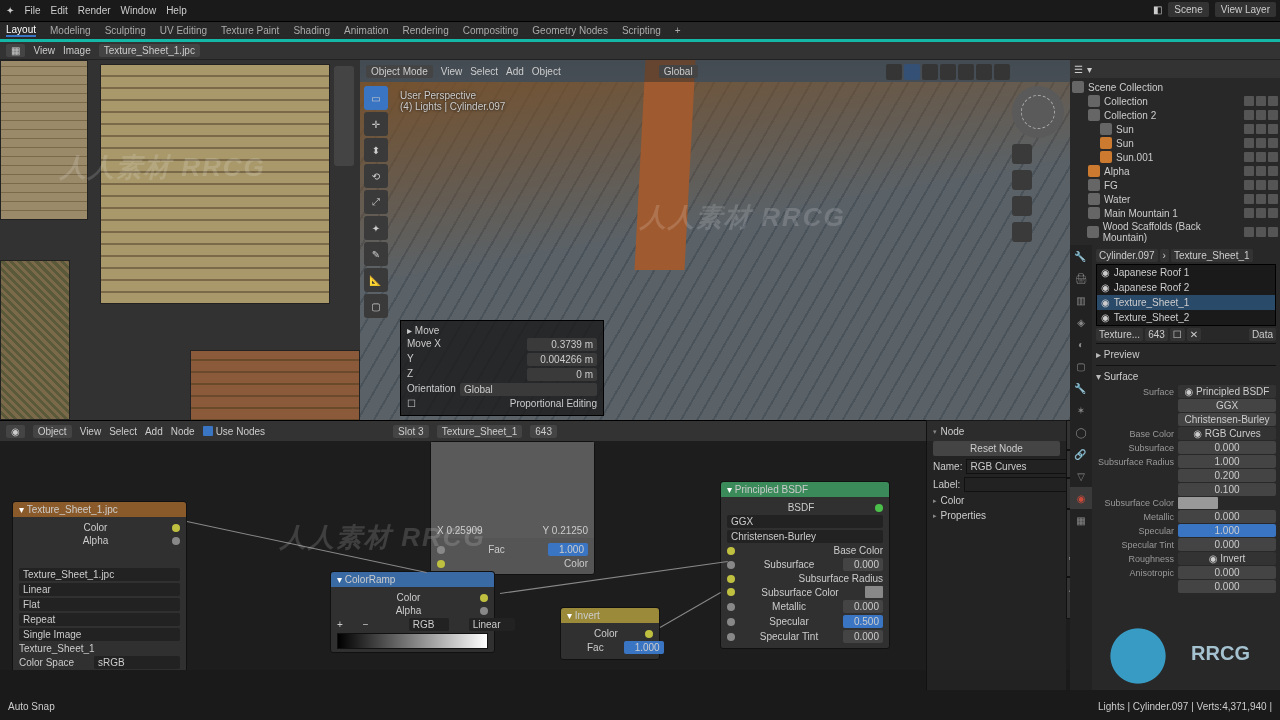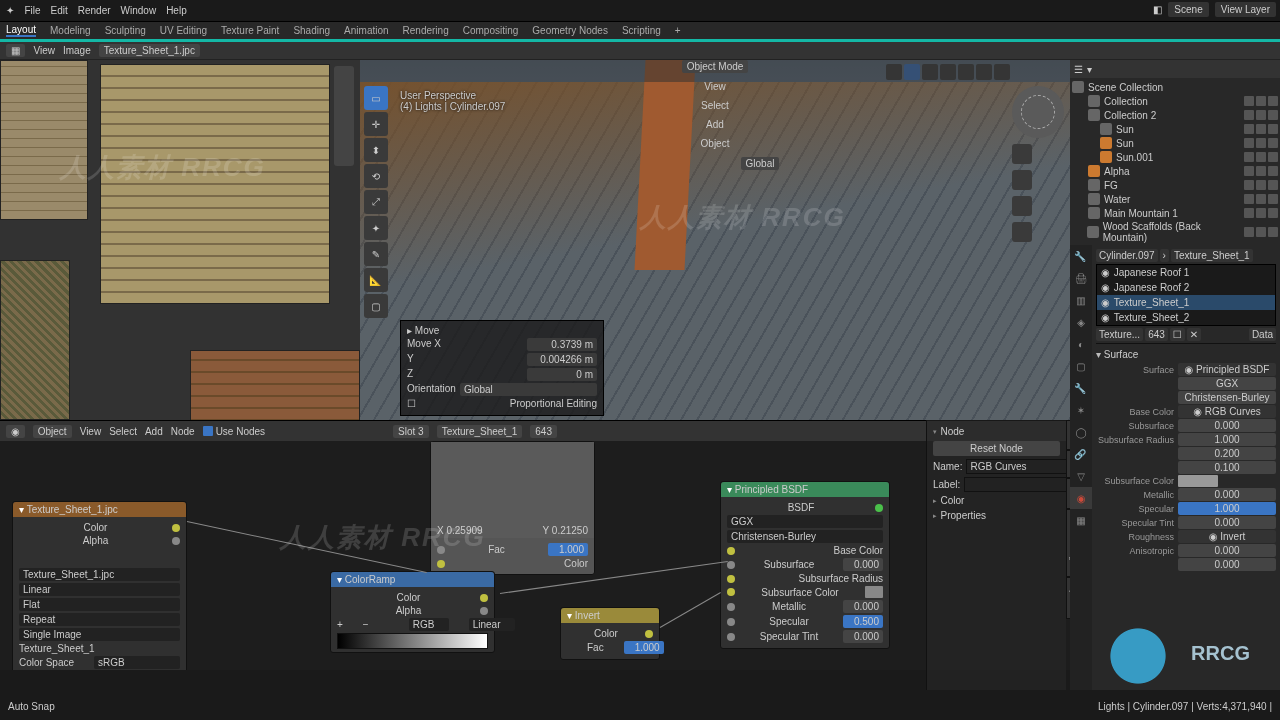--- a/index.html
+++ b/index.html
@@ -15,21 +15,21 @@
 .hdr2 .chip { background:#444; padding:1px 5px; border-radius:2px; }
 .main { display:flex; height:360px; }
 .imgbrowser { width:360px; background:#323232; position:relative; overflow:hidden; }
 .tex { position:absolute; background:#8a7a5a; border:1px solid #222; }
 .tex.t1 { left:0; top:0; width:88px; height:160px; background:repeating-linear-gradient(0deg,#9a8a6a 0 8px,#7a6a4a 8px 9px); }
 .tex.t2 { left:100px; top:4px; width:230px; height:240px; background:repeating-linear-gradient(0deg,#a8986a 0 10px,#7a6a4a 10px 12px),repeating-linear-gradient(90deg,#a8986a 0 80px,#5a4a3a 80px 82px); }
 .tex.t3 { left:0; top:200px; width:70px; height:160px; background:repeating-linear-gradient(45deg,#7a6a4a 0 3px,#5a5a3a 3px 6px); }
 .tex.t4 { left:190px; top:290px; width:170px; height:130px; background:repeating-linear-gradient(0deg,#8a5a3a 0 10px,#6a4a2a 10px 12px); }
 .imgbrowser .ctrl { position:absolute; right:6px; top:6px; width:20px; height:100px; background:#444; border-radius:3px; }
 .viewport { flex:1; background:linear-gradient(180deg,#5a6a7a 0%,#7a8a9a 40%,#4a5a6a 100%); position:relative; overflow:hidden; }
-.viewport .vhdr { height:22px; background:#30303088; display:flex; align-items:center; gap:8px; padding:0 6px; z-index:2; position:relative;flex-direction:column; }
+.viewport .vhdr { height:22px; background:#30303088; display:flex; align-items:center; gap:8px; padding:0 6px; z-index:2; position:relative; }
 .viewport .vhdr .chip { background:#444; padding:1px 5px; border-radius:2px; }
 .viewport .roof { position:absolute; left:0; top:22px; right:0; bottom:0; background:
   linear-gradient(170deg, rgba(120,80,40,0.9) 0%, rgba(120,80,40,0) 45%),
   repeating-linear-gradient(120deg,#5a6268 0 12px,#4a525a 12px 14px);
 }
 .viewport .beam { position:absolute; left:280px; top:0; width:50px; height:210px; background:#a05a30; transform:skewX(-3deg); }
 .viewport .toolcol { position:absolute; left:4px; top:26px; width:24px; display:flex; flex-direction:column; gap:2px; }
 .viewport .toolcol .t { width:24px; height:24px; background:#3a3a3a; border-radius:3px; display:flex; align-items:center; justify-content:center; }
 .viewport .toolcol .t.active { background:#3a75c4; }
 .viewport .rightcol { position:absolute; right:6px; top:26px; display:flex; flex-direction:column; gap:6px; }
@@ -625,20 +625,23 @@
         </div>
     </div>
     <div class="hdrrow">
       <span class="c">Texture...</span>
       <span class="c">643</span>
       <span class="c">☐</span>
       <span class="c">✕</span>
       <span class="c" style="margin-left:auto">Data</span>
     </div>
     <div class="section">
+        <div class="st">▸ <span>Preview</span></div>
+      </div>
+    <div class="section">
       <div class="st">▾ <span>Surface</span></div>
       <div class="prow">
           <span class="lbl">Surface</span>
           <span class="v" style="background:#333">◉ <span>Principled BSDF</span></span>
         </div>
       <div class="prow">
           <span class="lbl"></span>
           <span class="v">GGX</span>
         </div>
       <div class="prow">

